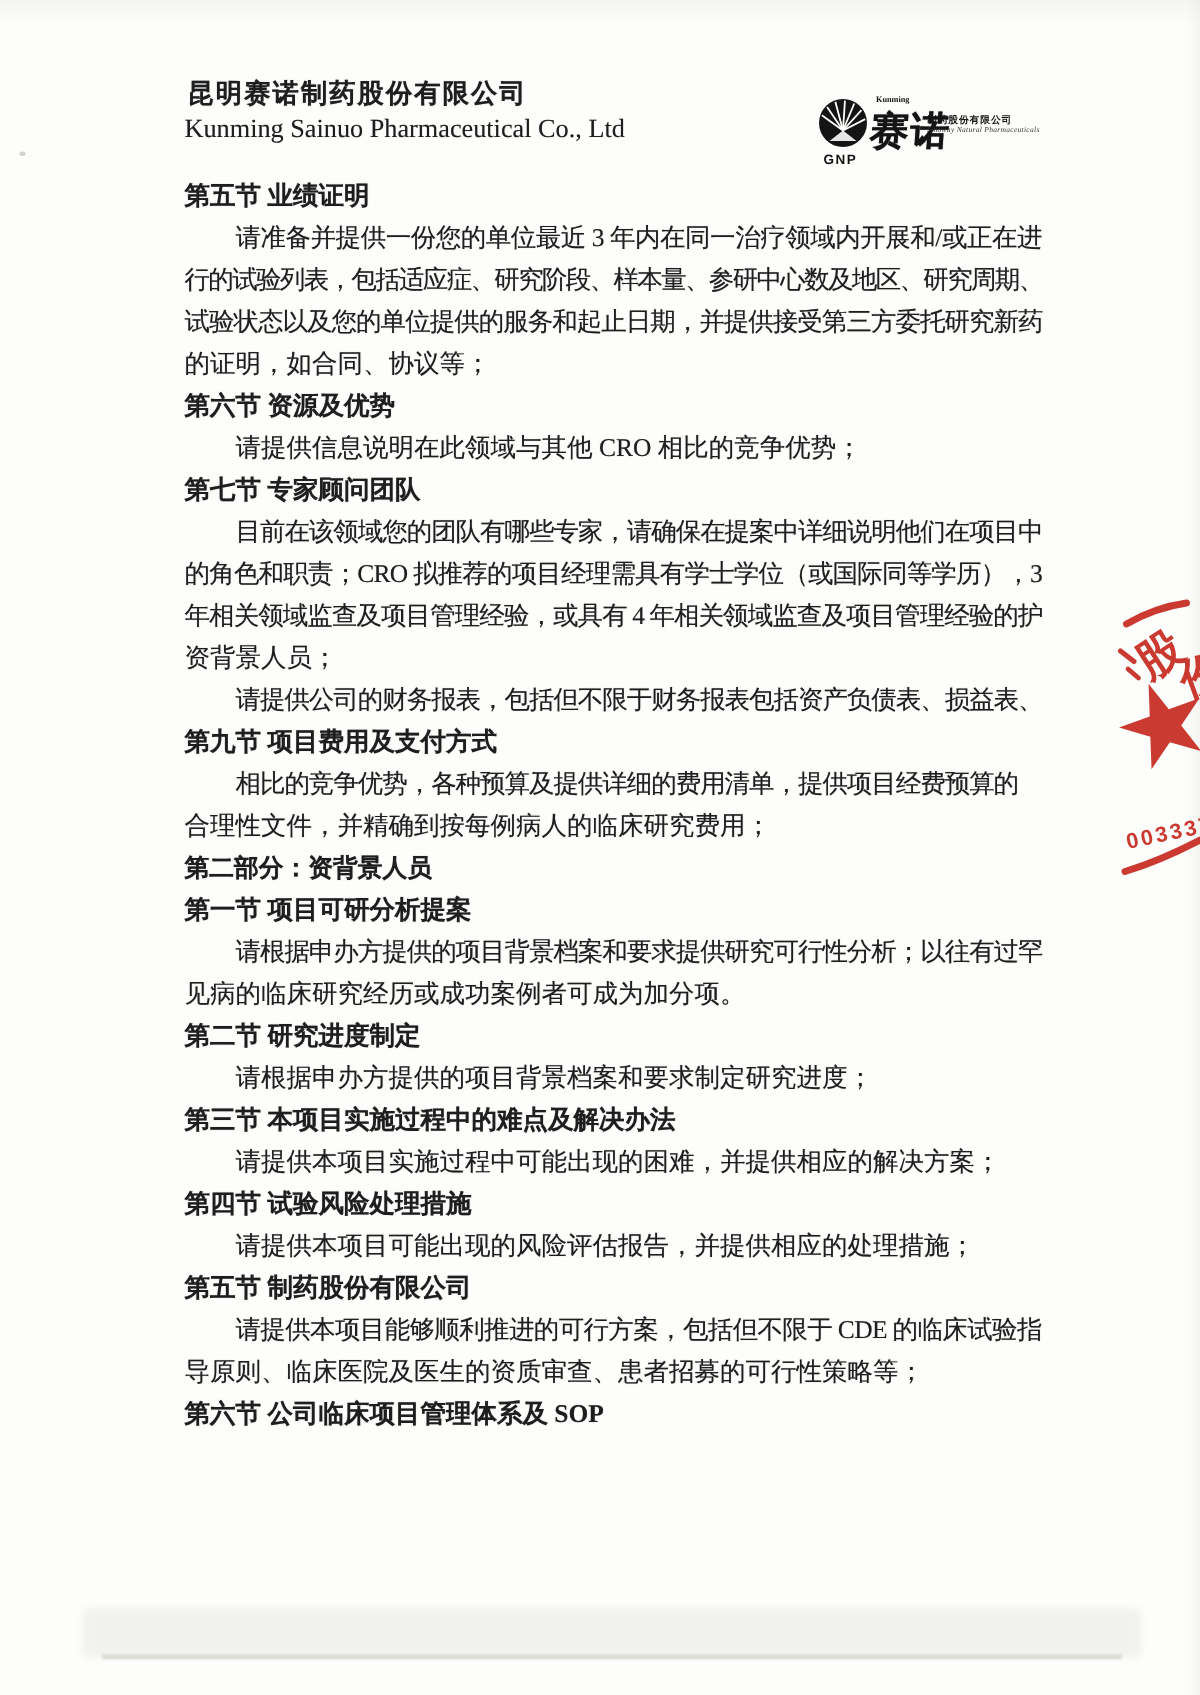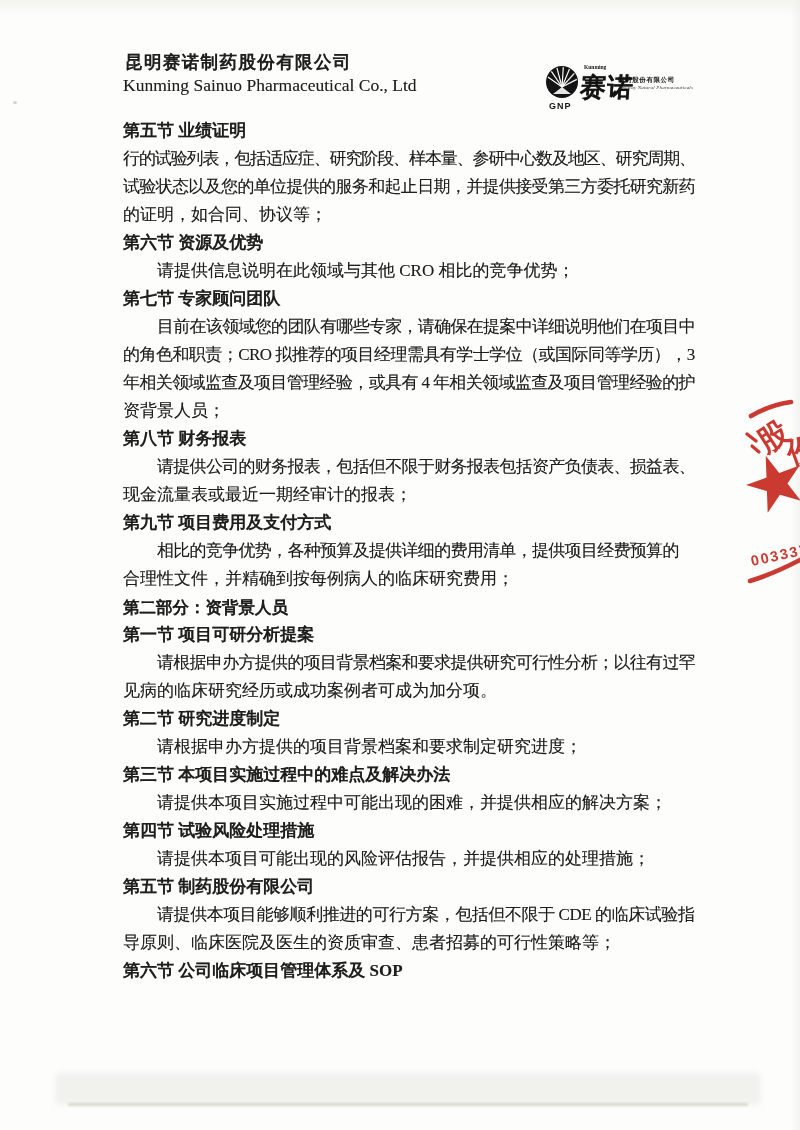--- a/index.html
+++ b/index.html
@@ -77,33 +77,32 @@
     </svg>
     <span class="gnp">GNP</span>
     <span class="kunming">Kunming</span>
     <span class="brand">赛诺</span>
     <span class="cap1">制药股份有限公司</span>
     <span class="cap2">Sinoway Natural Pharmaceuticals</span>
   </div>
 
   <div class="doc" id="doc-lines">
       <div class="line sec"><span class="txt">第五节 业绩证明</span></div>
+      <div class="line pstart fill"><span class="txt" style="letter-spacing: -0.314286px;">请准备并提供一份您的单位最近 3 年内在同一治疗领域内开展和/或正在进</span></div>
       <div class="line pcont fill"><span class="txt" style="letter-spacing: -1.11111px;">行的试验列表，包括适应症、研究阶段、样本量、参研中心数及地区、研究周期、</span></div>
       <div class="line pcont fill"><span class="txt" style="letter-spacing: -0.657143px;">试验状态以及您的单位提供的服务和起止日期，并提供接受第三方委托研究新药</span></div>
       <div class="line pcont"><span class="txt">的证明，如合同、协议等；</span></div>
       <div class="line sec"><span class="txt">第六节 资源及优势</span></div>
       <div class="line pstart"><span class="txt">请提供信息说明在此领域与其他 CRO 相比的竞争优势；</span></div>
       <div class="line sec"><span class="txt">第七节 专家顾问团队</span></div>
       <div class="line pstart fill"><span class="txt" style="letter-spacing: -0.69697px;">目前在该领域您的团队有哪些专家，请确保在提案中详细说明他们在项目中</span></div>
       <div class="line pcont fill"><span class="txt" style="letter-spacing: -0.540541px;">的角色和职责；CRO 拟推荐的项目经理需具有学士学位（或国际同等学历），3</span></div>
       <div class="line pcont fill"><span class="txt" style="letter-spacing: -0.621622px;">年相关领域监查及项目管理经验，或具有 4 年相关领域监查及项目管理经验的护</span></div>
       <div class="line pcont"><span class="txt">资背景人员；</span></div>
-      <div class="line sec"><span class="txt">第八节 财务报表</span></div>
       <div class="line pstart fill"><span class="txt" style="letter-spacing: -0.69697px;">请提供公司的财务报表，包括但不限于财务报表包括资产负债表、损益表、</span></div>
-      <div class="line pcont"><span class="txt">现金流量表或最近一期经审计的报表；</span></div>
       <div class="line sec"><span class="txt">第九节 项目费用及支付方式</span></div>
       <div class="line pstart fill"><span class="txt" style="letter-spacing: -0.69697px;">相比的竞争优势，各种预算及提供详细的费用清单，提供项目经费预算的</span></div>
       <div class="line pcont"><span class="txt">合理性文件，并精确到按每例病人的临床研究费用；</span></div>
       <div class="line part"><span class="txt">第二部分：资背景人员</span></div>
       <div class="line sec"><span class="txt">第一节 项目可研分析提案</span></div>
       <div class="line pstart fill"><span class="txt" style="letter-spacing: -0.69697px;">请根据申办方提供的项目背景档案和要求提供研究可行性分析；以往有过罕</span></div>
       <div class="line pcont"><span class="txt">见病的临床研究经历或成功案例者可成为加分项。</span></div>
       <div class="line sec"><span class="txt">第二节 研究进度制定</span></div>
       <div class="line pstart"><span class="txt">请根据申办方提供的项目背景档案和要求制定研究进度；</span></div>
       <div class="line sec"><span class="txt">第三节 本项目实施过程中的难点及解决办法</span></div>

